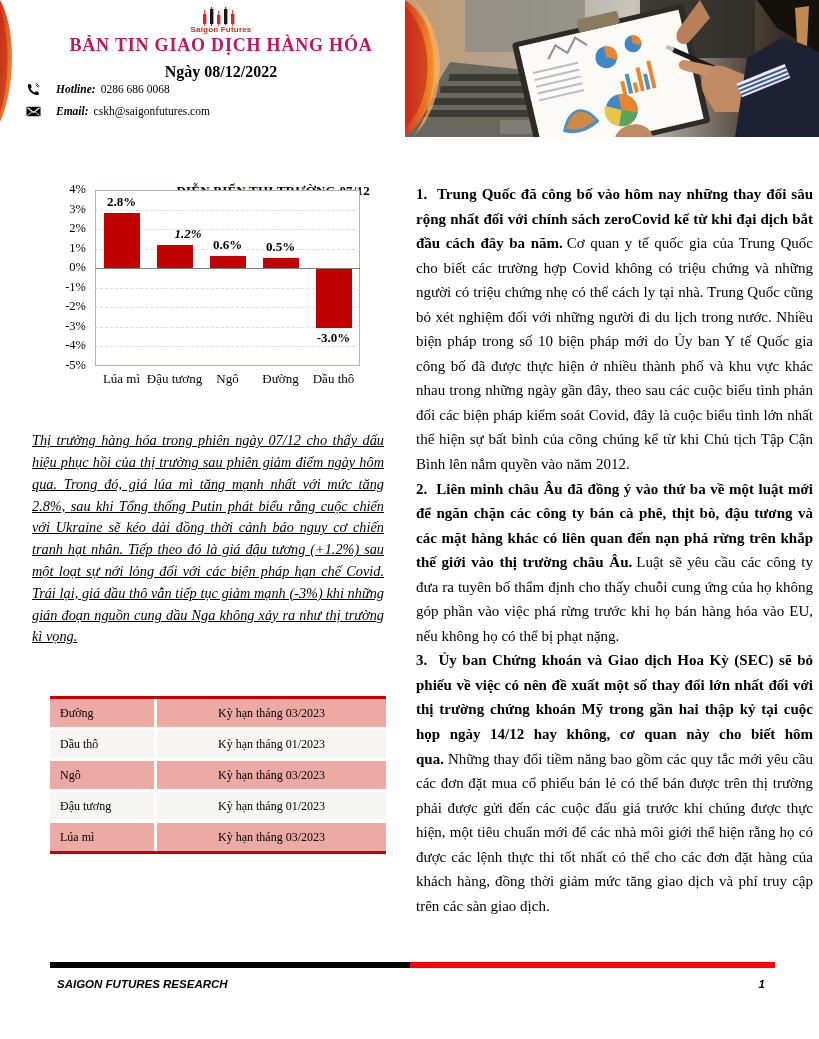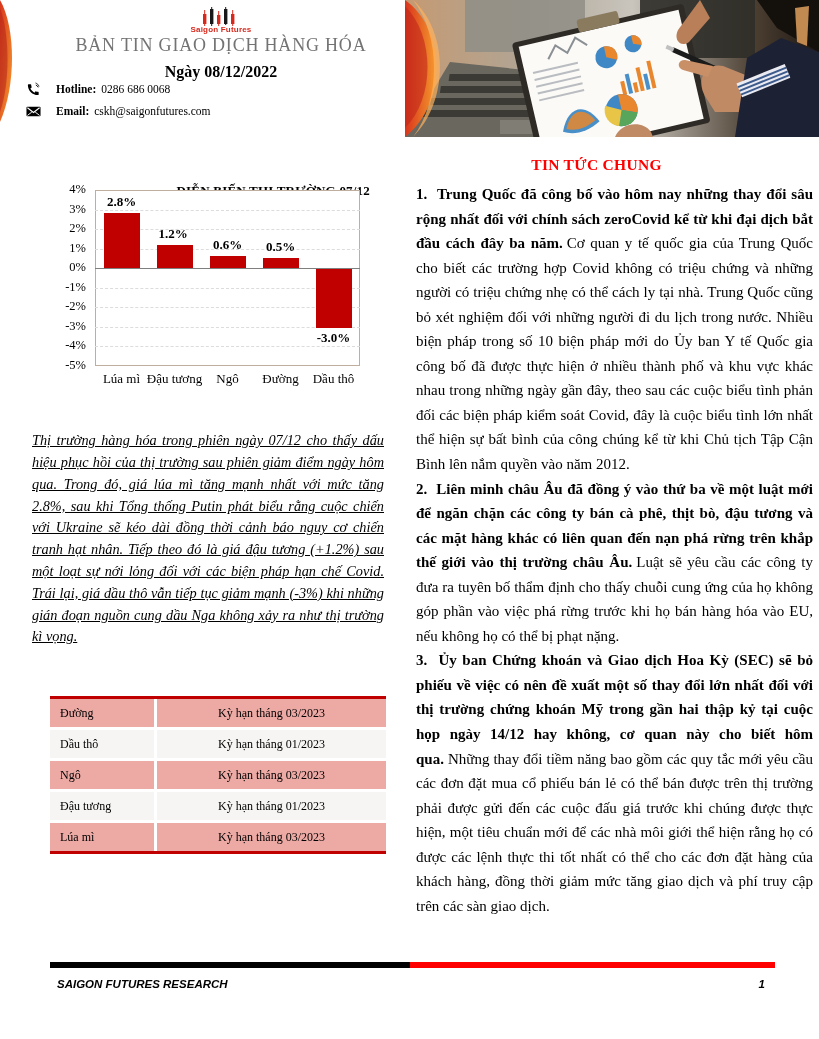--- a/index.html
+++ b/index.html
@@ -7,26 +7,26 @@
         font-family:"Liberation Serif",serif;color:#000;}
 
   
   .corner-decor{position:absolute;left:0;top:0;width:34px;height:124px;}
 
   
   .brand{position:absolute;left:60px;top:6px;width:322px;text-align:center;}
   .brand .logo{display:block;margin:0 auto;width:52px;height:22px;}
   .brand-name{font-family:"Liberation Sans",sans-serif;font-weight:bold;font-size:8px;
               color:#d8291d;margin-top:-3px;letter-spacing:.2px;}
-  .title{font-size:18px;font-weight:normal;color:#737373;letter-spacing:.8px;margin:1px 0 0;}
+  .title{font-size:18px;font-weight:bold;color:#be185d;letter-spacing:.8px;margin:1px 0 0;}
   .date{font-size:16px;font-weight:bold;margin-top:7px;}
   .contacts{position:absolute;left:26px;top:78px;}
   .contact-row{display:flex;align-items:center;height:22px;}
   .contact-row .cicon{width:15px;height:15px;margin-right:15px;flex:0 0 auto;}
-  .contact-row .clabel{font-weight:bold;font-size:11.5px;margin-right:5px;}
+  .contact-row .clabel{font-weight:bold;font-size:11.5px;margin-right:5px;font-style:italic;}
   .contact-row .cvalue{font-size:11.5px;}
 
   .photo{position:absolute;left:405px;top:0;width:414px;height:137px;}
   .photo svg{display:block;width:100%;height:100%;}
 
   
   .chart-title{position:absolute;left:40px;top:163px;width:330px;text-align:right;
                font-weight:bold;font-size:13px;letter-spacing:.2px;margin-top:20px;}
   .chart{position:absolute;left:40px;top:185px;width:345px;height:232px;}
   .plot{position:absolute;left:55px;top:5px;width:265px;height:176px;
@@ -225,21 +225,21 @@
       <div class="ylab" style="top: 133.889px;">-3%</div>
       <div class="gridline" style="top: 141.889px;"></div>
       <div class="ylab" style="top: 153.444px;">-4%</div>
       <div class="gridline" style="top: 161.444px;"></div>
       <div class="ylab" style="top: 173px;">-5%</div>
       <div class="zeroline" style="top: 83.2222px;"></div>
       <div class="bar" style="background: rgb(192, 0, 0); left: 63.5px; height: 54.7556px; top: 28.4667px;"></div>
       <div class="bar-label" style="left: 49.5px; top: 9.46667px;">2.8%</div>
       <div class="xlab" style="left: 49.5px; top: 187px;">Lúa mì</div>
       <div class="bar" style="background: rgb(192, 0, 0); left: 116.5px; height: 23.4667px; top: 59.7556px;"></div>
-      <div class="bar-label" style="left: 101px; top: 40.7556px;">1.2%</div>
+      <div class="bar-label" style="left: 116px; top: 40.7556px; font-style: italic;">1.2%</div>
       <div class="xlab" style="left: 102.5px; top: 187px;">Đậu tương</div>
       <div class="bar" style="background: rgb(192, 0, 0); left: 169.5px; height: 11.7333px; top: 71.4889px;"></div>
       <div class="bar-label" style="left: 155.5px; top: 52.4889px;">0.6%</div>
       <div class="xlab" style="left: 155.5px; top: 187px;">Ngô</div>
       <div class="bar" style="background: rgb(192, 0, 0); left: 222.5px; height: 9.77778px; top: 73.4444px;"></div>
       <div class="bar-label" style="left: 208.5px; top: 54.4444px;">0.5%</div>
       <div class="xlab" style="left: 208.5px; top: 187px;">Đường</div>
       <div class="bar" style="background: rgb(192, 0, 0); left: 275.5px; height: 58.6667px; top: 84.2222px;"></div>
       <div class="bar-label" style="left: 261.5px; top: 144.889px;">-3.0%</div>
       <div class="xlab" style="left: 261.5px; top: 187px;">Dầu thô</div>
@@ -263,21 +263,20 @@
     <div class="crow light">
       <div class="c1">Đậu tương</div>
       <div class="c2">Kỳ hạn tháng 01/2023</div>
     </div>
     <div class="crow pink">
       <div class="c1">Lúa mì</div>
       <div class="c2">Kỳ hạn tháng 03/2023</div>
     </div>
   </div>
 
-  <div class="news-heading">TIN TỨC CHUNG</div>
   <div class="news">
     <p><b>1.&nbsp; Trung Quốc đã công bố vào hôm nay những thay đổi sâu rộng nhất đối với chính sách zeroCovid kể từ khi đại dịch bắt đầu cách đây ba năm.</b><span>Cơ quan y tế quốc gia của Trung Quốc cho biết các trường hợp Covid không có triệu chứng và những người có triệu chứng nhẹ có thể cách ly tại nhà. Trung Quốc cũng bỏ xét nghiệm đối với những người đi du lịch trong nước. Nhiều biện pháp trong số 10 biện pháp mới do Ủy ban Y tế Quốc gia công bố đã được thực hiện ở nhiều thành phố và khu vực khác nhau trong những ngày gần đây, theo sau các cuộc biểu tình phản đối các biện pháp kiểm soát Covid, đây là cuộc biểu tình lớn nhất thể hiện sự bất bình của công chúng kể từ khi Chủ tịch Tập Cận Bình lên nắm quyền vào năm 2012.</span></p>
     <p><b>2.&nbsp; Liên minh châu Âu đã đồng ý vào thứ ba về một luật mới để ngăn chặn các công ty bán cà phê, thịt bò, đậu tương và các mặt hàng khác có liên quan đến nạn phá rừng trên khắp thế giới vào thị trường châu Âu.</b><span>Luật sẽ yêu cầu các công ty đưa ra tuyên bố thẩm định cho thấy chuỗi cung ứng của họ không góp phần vào việc phá rừng trước khi họ bán hàng hóa vào EU, nếu không họ có thể bị phạt nặng.</span></p>
     <p><b>3.&nbsp; Ủy ban Chứng khoán và Giao dịch Hoa Kỳ (SEC) sẽ bỏ phiếu về việc có nên đề xuất một số thay đổi lớn nhất đối với thị trường chứng khoán Mỹ trong gần hai thập kỷ tại cuộc họp ngày 14/12 hay không, cơ quan này cho biết hôm qua.</b><span>Những thay đổi tiềm năng bao gồm các quy tắc mới yêu cầu các đơn đặt mua cổ phiếu bán lẻ có thể bán được trên thị trường phải được gửi đến các cuộc đấu giá trước khi chúng được thực hiện, một tiêu chuẩn mới để các nhà môi giới thể hiện rằng họ có được các lệnh thực thi tốt nhất có thể cho các đơn đặt hàng của khách hàng, đồng thời giảm mức tăng giao dịch và phí truy cập trên các sàn giao dịch.</span></p>
   </div>
 
   <div class="footer-bar-black"></div>
   <div class="footer-bar-red"></div>
   <div class="footer-left">SAIGON FUTURES RESEARCH</div>
   <div class="footer-page">1</div>

